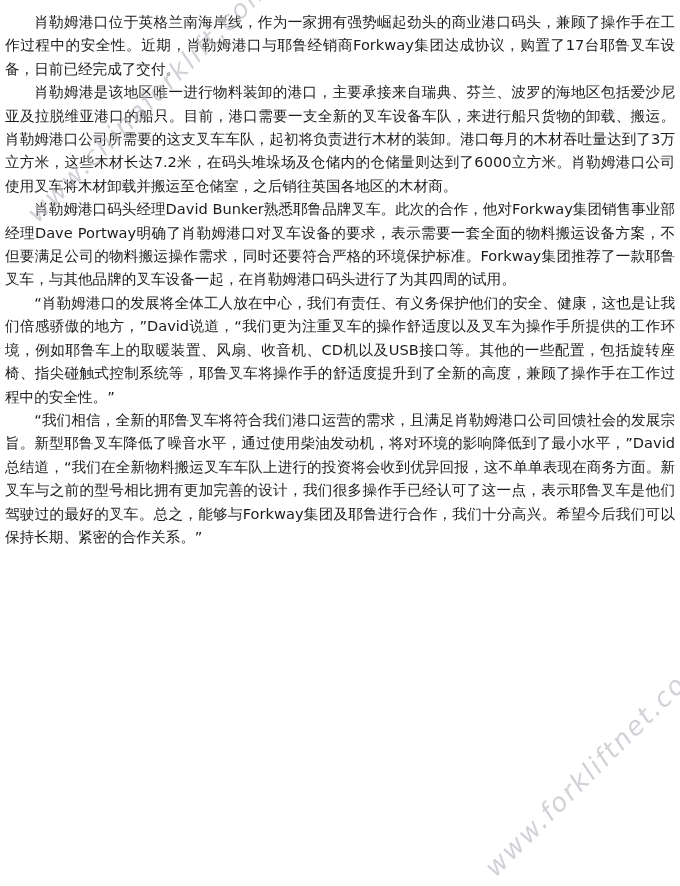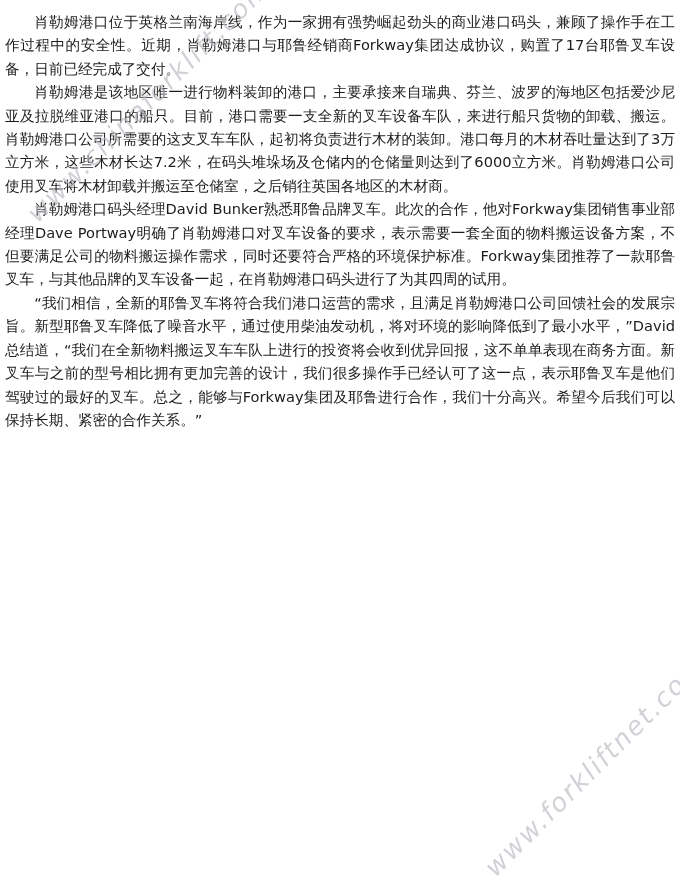--- a/index.html
+++ b/index.html
@@ -64,15 +64,16 @@
 <div class="watermark watermark-top-left">www.chinaforklift.com</div>
 
 <div class="watermark watermark-bottom-right">www.forkliftnet.com</div>
 
 <div class="article-body">
 
 
   <p class="para">肖勒姆港口位于英格兰南海岸线，作为一家拥有强势崛起劲头的商业港口码头，兼顾了操作手在工作过程中的安全性。近期，肖勒姆港口与耶鲁经销商Forkway集团达成协议，购置了17台耶鲁叉车设备，日前已经完成了交付。</p>
   <p class="para">肖勒姆港是该地区唯一进行物料装卸的港口，主要承接来自瑞典、芬兰、波罗的海地区包括爱沙尼亚及拉脱维亚港口的船只。目前，港口需要一支全新的叉车设备车队，来进行船只货物的卸载、搬运。肖勒姆港口公司所需要的这支叉车车队，起初将负责进行木材的装卸。港口每月的木材吞吐量达到了3万立方米，这些木材长达7.2米，在码头堆垛场及仓储内的仓储量则达到了6000立方米。肖勒姆港口公司使用叉车将木材卸载并搬运至仓储室，之后销往英国各地区的木材商。</p>
   <p class="para">肖勒姆港口码头经理David Bunker熟悉耶鲁品牌叉车。此次的合作，他对Forkway集团销售事业部经理Dave Portway明确了肖勒姆港口对叉车设备的要求，表示需要一套全面的物料搬运设备方案，不但要满足公司的物料搬运操作需求，同时还要符合严格的环境保护标准。Forkway集团推荐了一款耶鲁叉车，与其他品牌的叉车设备一起，在肖勒姆港口码头进行了为其四周的试用。</p>
+  <p class="para">“肖勒姆港口的发展将全体工人放在中心，我们有责任、有义务保护他们的安全、健康，这也是让我们倍感骄傲的地方，”David说道，“我们更为注重叉车的操作舒适度以及叉车为操作手所提供的工作环境，例如耶鲁车上的取暖装置、风扇、收音机、CD机以及USB接口等。其他的一些配置，包括旋转座椅、指尖碰触式控制系统等，耶鲁叉车将操作手的舒适度提升到了全新的高度，兼顾了操作手在工作过程中的安全性。”</p>
   <p class="para">“我们相信，全新的耶鲁叉车将符合我们港口运营的需求，且满足肖勒姆港口公司回馈社会的发展宗旨。新型耶鲁叉车降低了噪音水平，通过使用柴油发动机，将对环境的影响降低到了最小水平，”David总结道，“我们在全新物料搬运叉车车队上进行的投资将会收到优异回报，这不单单表现在商务方面。新叉车与之前的型号相比拥有更加完善的设计，我们很多操作手已经认可了这一点，表示耶鲁叉车是他们驾驶过的最好的叉车。总之，能够与Forkway集团及耶鲁进行合作，我们十分高兴。希望今后我们可以保持长期、紧密的合作关系。”</p>
 
 </div>
 
 </body></html>

